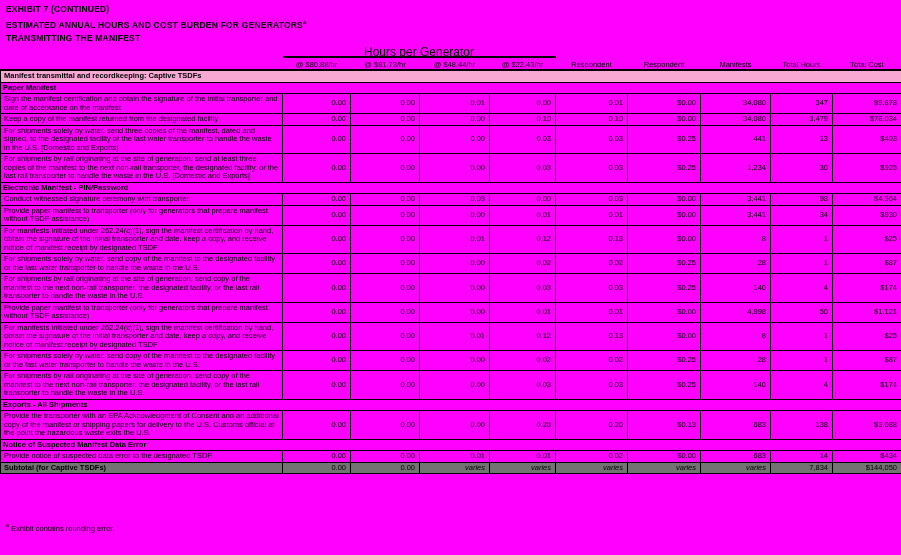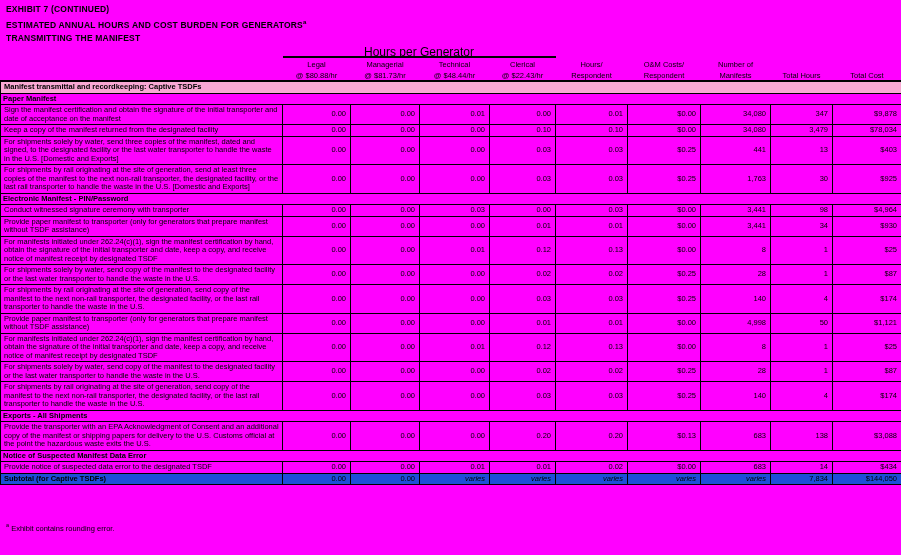--- a/index.html
+++ b/index.html
@@ -18,21 +18,21 @@
     border-collapse:collapse;table-layout:fixed;
     font-size:7.5px;line-height:8.5px;
   }
   table.burden td{overflow:hidden;}
   thead td{border:none;text-align:center;vertical-align:bottom;padding:0 1px;height:11px;}
   td.group-head{border-bottom:2px solid #000;font-size:12px;height:12px;}
   tbody td{border:1px solid #000;vertical-align:middle;}
   td.lab{text-align:left;padding:1px 3px;}
   td.val{text-align:right;padding:1px 4px;white-space:nowrap;}
   tr.band td{background:#f9a8d4;font-weight:bold;border-top:2px solid #000;}
-  tr.subtotal td{background:#1d4ed8;}
+  tr.subtotal td{background:#737373;}
   tr.subtotal td.lab{font-weight:bold;}
   tr.sec td{font-weight:bold;padding:1px 2px;}
   td.varies{font-style:italic;}
   .footnote{position:absolute;left:6px;font-size:7.5px;}
   .footnote sup{font-size:5.5px;}
 </style>
 </head>
 <body>
 
 <div class="page">
@@ -55,32 +55,20 @@
         <col style="width:70px">
         <col style="width:62px">
         <col style="width:69px">
     </colgroup>
     <thead>
       <tr>
         <td></td>
         <td class="group-head" colspan="4">Hours per Generator</td>
         <td colspan="5"></td>
       </tr>
-      <tr id="head-line1">
-        <td></td>
-      <td class="hl1">Legal</td>
-          <td class="hl1">Managerial</td>
-          <td class="hl1">Technical</td>
-          <td class="hl1">Clerical</td>
-          <td class="hl1">Hours/</td>
-          <td class="hl1">O&amp;M Costs/</td>
-          <td class="hl1">Number of</td>
-          <td class="hl1"></td>
-          <td class="hl1"></td>
-        </tr>
       <tr id="head-line2">
         <td></td>
       <td class="hl2">@ $80.88/hr</td>
           <td class="hl2">@ $81.73/hr</td>
           <td class="hl2">@ $48.44/hr</td>
           <td class="hl2">@ $22.43/hr</td>
           <td class="hl2">Respondent</td>
           <td class="hl2">Respondent</td>
           <td class="hl2">Manifests</td>
           <td class="hl2">Total Hours</td>
@@ -131,21 +119,21 @@
           <td class="val">$403</td>
         </tr>
         <tr class="data">
           <td class="lab">For shipments by rail originating at the site of generation, send at least three copies of the manifest to the next non-rail transporter, the designated facility, or the last rail transporter to handle the waste in the U.S. [Domestic and Exports]</td>
           <td class="val">0.00</td>
           <td class="val">0.00</td>
           <td class="val">0.00</td>
           <td class="val">0.03</td>
           <td class="val">0.03</td>
           <td class="val">$0.25</td>
-          <td class="val">1,763</td>
+          <td class="val">1,234</td>
           <td class="val">30</td>
           <td class="val">$925</td>
         </tr>
         <tr class="sec">
           <td colspan="10">Electronic Manifest - PIN/Password</td>
         </tr>
         <tr class="data">
           <td class="lab">Conduct witnessed signature ceremony with transporter</td>
           <td class="val">0.00</td>
           <td class="val">0.00</td>

